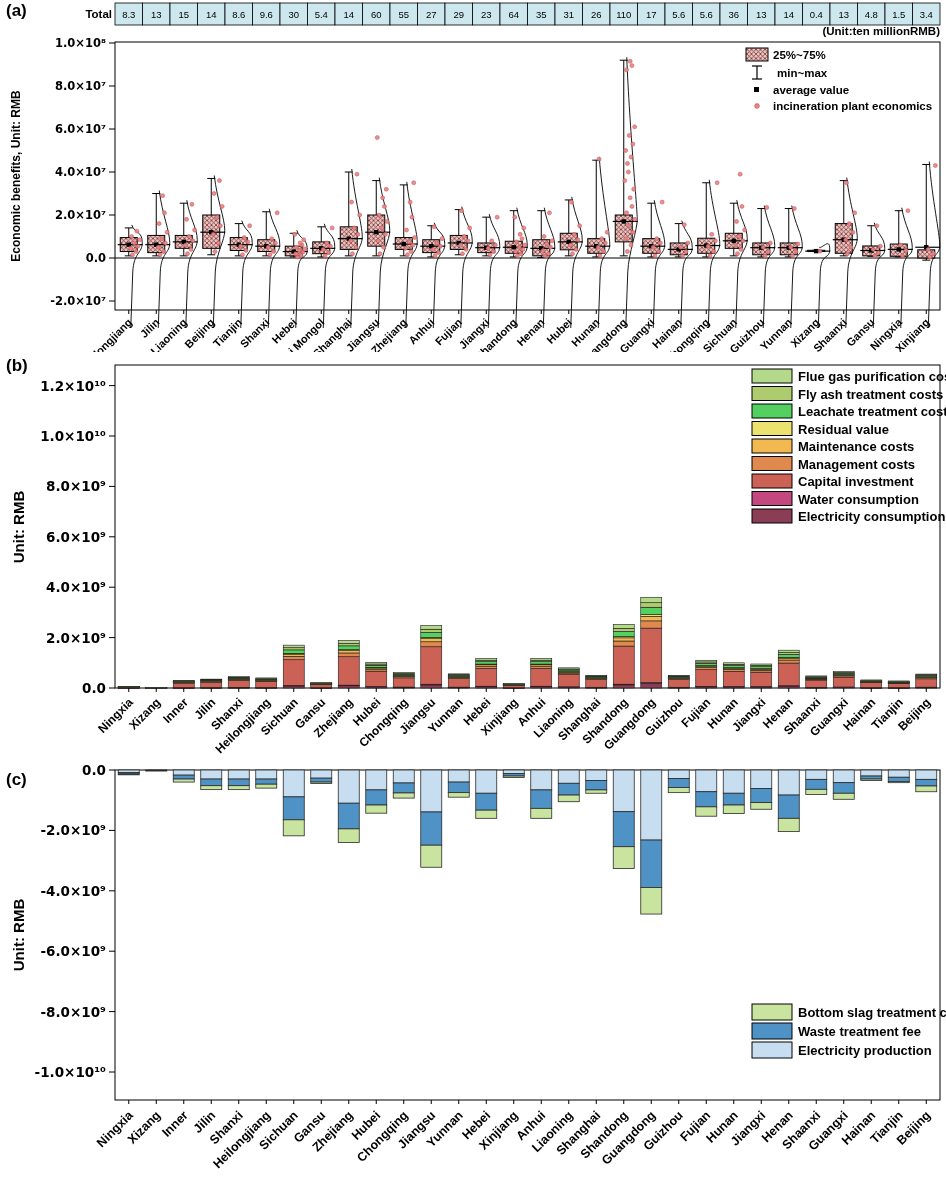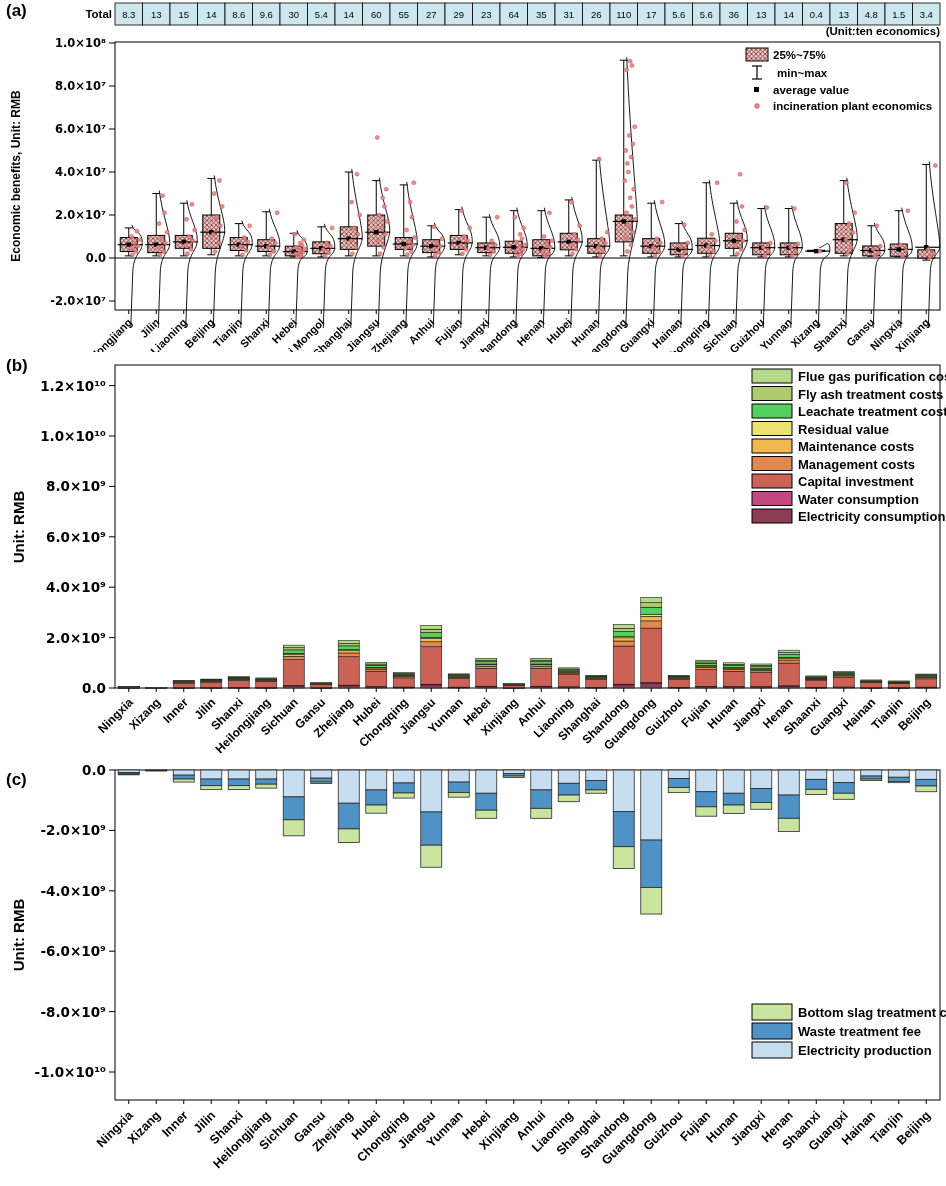--- a/index.html
+++ b/index.html
@@ -1165,14 +1165,14 @@
       <rect x="752" y="244" width="40" height="16" fill="#c9e49f" stroke="#000" stroke-width="1"></rect>
       <text x="798" y="257" style="font-family:&quot;Liberation Sans&quot;,sans-serif;font-weight:bold;font-size:13px;">Bottom slag treatment costs</text>
       <rect x="752" y="263" width="40" height="16" fill="#4f93c6" stroke="#000" stroke-width="1"></rect>
       <text x="798" y="276" style="font-family:&quot;Liberation Sans&quot;,sans-serif;font-weight:bold;font-size:13px;">Waste treatment fee</text>
       <rect x="752" y="282" width="40" height="16" fill="#c7def0" stroke="#000" stroke-width="1"></rect>
       <text x="798" y="295" style="font-family:&quot;Liberation Sans&quot;,sans-serif;font-weight:bold;font-size:13px;">Electricity production</text>
     </svg>
   <div id="pl-a" class="panel-letter">(a)</div>
   <div id="pl-b" class="panel-letter">(b)</div>
   <div id="pl-c" class="panel-letter">(c)</div>
-  <div class="unit-note">(Unit:ten economics)</div>
+  <div class="unit-note">(Unit:ten millionRMB)</div>
 </div>
 
 </body></html>

